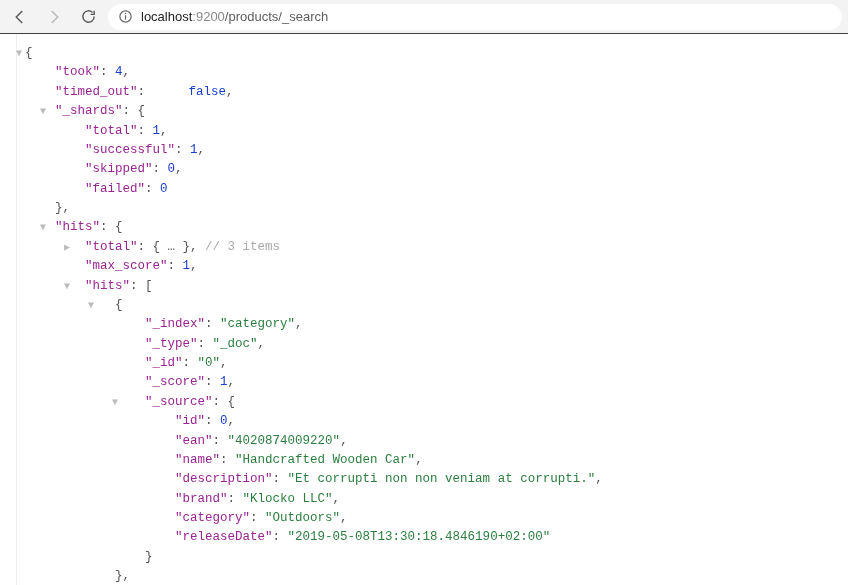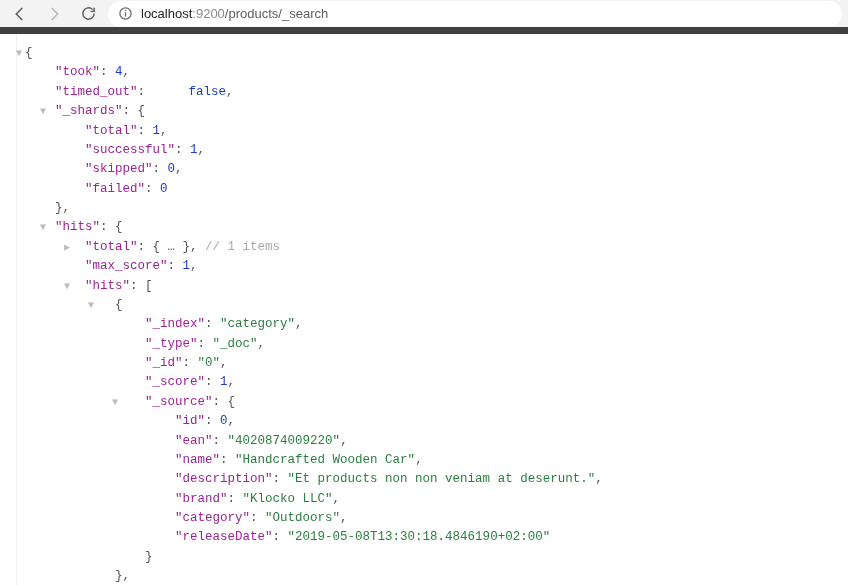--- a/index.html
+++ b/index.html
@@ -10,21 +10,21 @@
       width: 848px;
       overflow: hidden;
     }
     .toolbar {
       display: flex;
       align-items: center;
       height: 34px;
       background: #f3f3f3;
       padding: 0 6px;
       gap: 6px;
-      border-bottom: 7px solid #404040;
+      border-bottom: 1px solid #404040;
     }
     .nav-btn {
       width: 28px;
       height: 28px;
       display: flex;
       align-items: center;
       justify-content: center;
       color: #5a5a5a;
       cursor: pointer;
       border-radius: 50%;
@@ -122,39 +122,39 @@
   <div class="row"><span class="arrow" style="text-align:left;padding-left:30px">▼</span>      <span class="k">"_shards"</span><span class="p">: {</span></div>
 
   <div class="row">          <span class="k">"total"</span><span class="p">: </span><span class="n">1</span><span class="p">,</span></div>
   <div class="row">          <span class="k">"successful"</span><span class="p">: </span><span class="n">1</span><span class="p">,</span></div>
   <div class="row">          <span class="k">"skipped"</span><span class="p">: </span><span class="n">0</span><span class="p">,</span></div>
   <div class="row">          <span class="k">"failed"</span><span class="p">: </span><span class="n">0</span></div>
   <div class="row">      <span class="p">},</span></div>
 
   <div class="row"><span class="arrow" style="text-align:left;padding-left:30px">▼</span>      <span class="k">"hits"</span><span class="p">: {</span></div>
 
-  <div class="row"><span class="arrow" style="text-align:left;padding-left:54px">▶</span>          <span class="k">"total"</span><span class="p">: </span><span class="p">{ … }</span><span class="p">,</span><span class="c"> // 1 items</span></div>
+  <div class="row"><span class="arrow" style="text-align:left;padding-left:54px">▶</span>          <span class="k">"total"</span><span class="p">: </span><span class="p">{ … }</span><span class="p">,</span><span class="c"> // 3 items</span></div>
 
   <div class="row">          <span class="k">"max_score"</span><span class="p">: </span><span class="n">1</span><span class="p">,</span></div>
 
   <div class="row"><span class="arrow" style="text-align:left;padding-left:54px">▼</span>          <span class="k">"hits"</span><span class="p">: [</span></div>
 
   <div class="row"><span class="arrow" style="text-align:left;padding-left:78px">▼</span>              <span class="p">{</span></div>
 
   <div class="row">                  <span class="k">"_index"</span><span class="p">: </span><span class="s">"<span>category</span>"</span><span class="p">,</span></div>
   <div class="row">                  <span class="k">"_type"</span><span class="p">: </span><span class="s">"<span>_doc</span>"</span><span class="p">,</span></div>
   <div class="row">                  <span class="k">"_id"</span><span class="p">: </span><span class="s">"<span>0</span>"</span><span class="p">,</span></div>
   <div class="row">                  <span class="k">"_score"</span><span class="p">: </span><span class="n">1</span><span class="p">,</span></div>
 
   <div class="row"><span class="arrow" style="text-align:left;padding-left:102px">▼</span>                  <span class="k">"_source"</span><span class="p">: {</span></div>
 
   <div class="row">                      <span class="k">"id"</span><span class="p">: </span><span class="n">0</span><span class="p">,</span></div>
   <div class="row">                      <span class="k">"ean"</span><span class="p">: </span><span class="s">"<span>4020874009220</span>"</span><span class="p">,</span></div>
   <div class="row">                      <span class="k">"name"</span><span class="p">: </span><span class="s">"<span>Handcrafted Wooden Car</span>"</span><span class="p">,</span></div>
-  <div class="row">                      <span class="k">"description"</span><span class="p">: </span><span class="s">"<span>Et products non non veniam at deserunt.</span>"</span><span class="p">,</span></div>
+  <div class="row">                      <span class="k">"description"</span><span class="p">: </span><span class="s">"<span>Et corrupti non non veniam at corrupti.</span>"</span><span class="p">,</span></div>
   <div class="row">                      <span class="k">"brand"</span><span class="p">: </span><span class="s">"<span>Klocko LLC</span>"</span><span class="p">,</span></div>
   <div class="row">                      <span class="k">"category"</span><span class="p">: </span><span class="s">"<span>Outdoors</span>"</span><span class="p">,</span></div>
   <div class="row">                      <span class="k">"releaseDate"</span><span class="p">: </span><span class="s">"<span>2019-05-08T13:30:18.4846190+02:00</span>"</span></div>
 
   <div class="row">                  <span class="p">}</span></div>
   <div class="row">              <span class="p">},</span></div>
 
 </div>
 
 </body></html>

